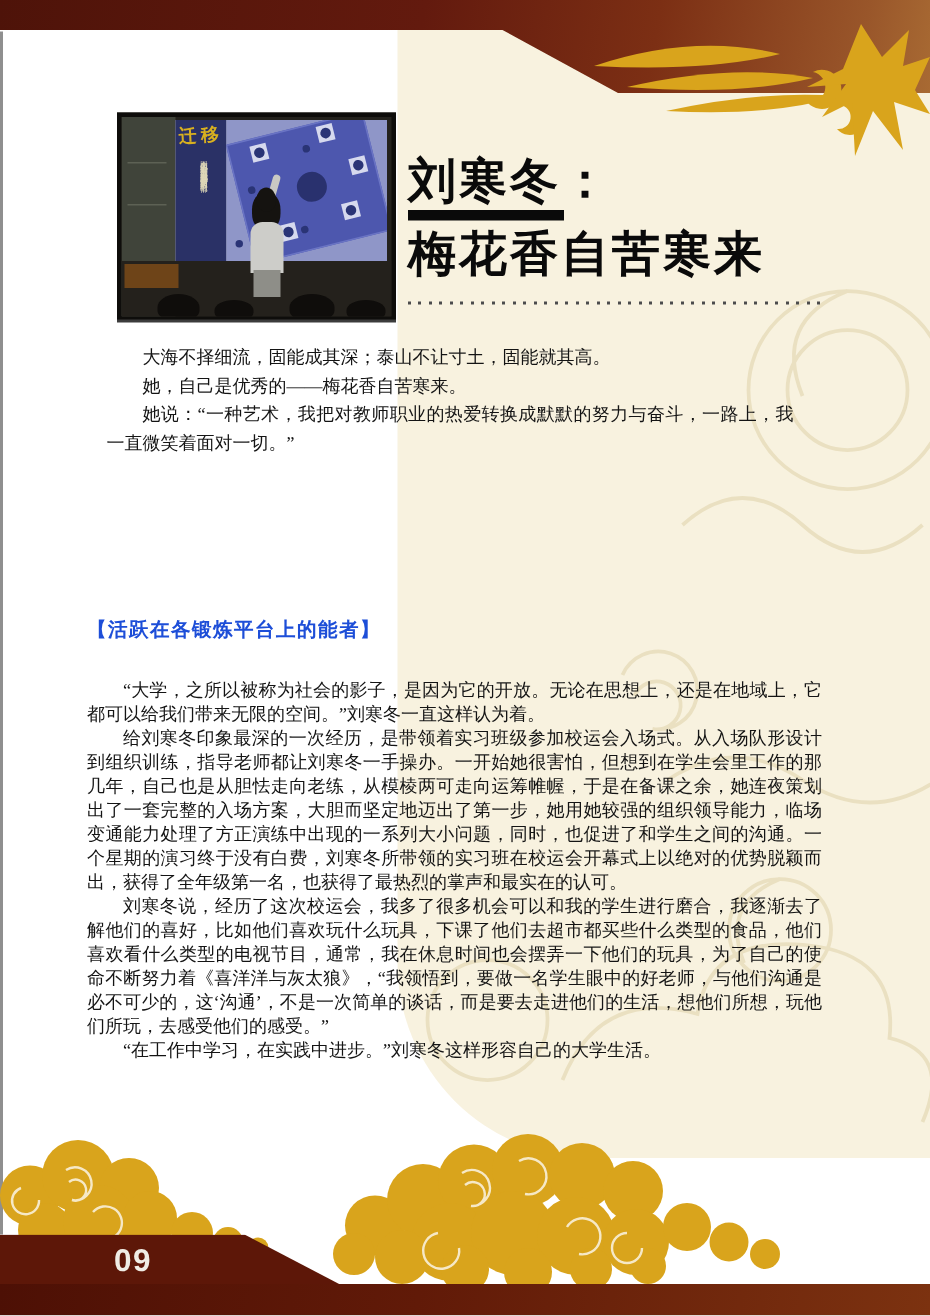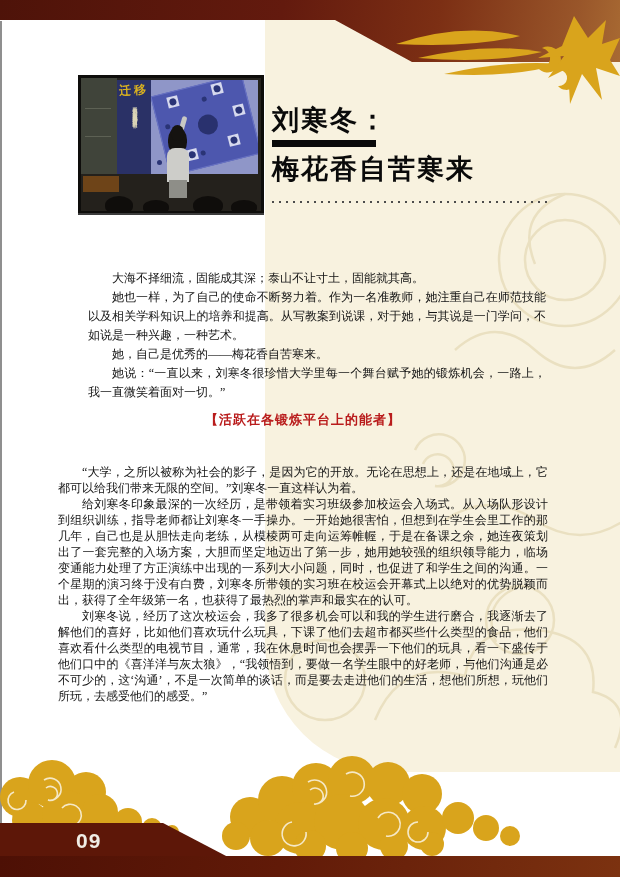--- a/index.html
+++ b/index.html
@@ -53,34 +53,34 @@
   .desk{position:absolute;left:2px;top:98px;width:36px;height:16px;background:#6e4418;}
   .teacher-arm{position:absolute;left:98px;top:38px;width:5px;height:26px;background:#c9c9c3;transform:rotate(16deg);border-radius:3px;}
   .teacher-head{position:absolute;left:90px;top:47px;width:13px;height:16px;border-radius:50% 50% 45% 45%;background:#151310;}
   .teacher-hair{position:absolute;left:87px;top:50px;width:19px;height:26px;border-radius:45%;background:#151310;}
   .teacher-body{position:absolute;left:86px;top:70px;width:22px;height:34px;border-radius:8px 8px 0 0;background:#cdcdc9;}
   .teacher-skirt{position:absolute;left:88px;top:102px;width:18px;height:18px;background:#8e8e88;}
   .head{position:absolute;border-radius:50% 50% 40% 40%;background:#0f0d0b;}
   .photo-rule{position:absolute;left:78px;top:213px;width:186px;height:2px;background:#3c3c3c;}
   
   .title-block{position:absolute;left:272px;top:106px;font-family:"Liberation Sans","DejaVu Sans",sans-serif;}
-  .title-line{font-size:27px;font-weight:900;color:#0a0a0a;letter-spacing:2px;line-height:28px;}
+  .title-line{font-size:32px;font-weight:900;color:#0a0a0a;letter-spacing:2px;line-height:28px;}
   .title-bar{width:104px;height:7px;background:#0a0a0a;margin:6px 0 8px 0;}
   .dotted-rule{
     position:absolute;left:272px;top:201px;width:280px;height:2px;
     background:repeating-linear-gradient(to right,#4c4c4c 0 2px,transparent 2px 7px);
   }
   
-  .intro-text{position:absolute;left:88px;top:229px;width:458px;margin-top:40px;}
+  .intro-text{position:absolute;left:71px;top:229px;width:458px;}
   .intro-text p{margin:0;font-size:12px;line-height:19px;color:#141414;text-indent:2em;text-align:justify;}
   .section-heading{
-    position:absolute;left:58px;top:411px;width:490px;text-align:center;
-    font-size:13px;font-weight:bold;color:#b91c1c;letter-spacing:1px;
-  }
-  .main-text{position:absolute;left:58px;top:464px;width:490px;z-index:4;}
+    position:absolute;left:58px;top:411px;width:490px;
+    font-size:13px;font-weight:bold;color:#1d4ed8;letter-spacing:1px;
+  }
+  .main-text{position:absolute;left:58px;top:452px;width:490px;z-index:4;}
   .main-text p{margin:0;font-size:12px;line-height:16px;color:#141414;text-indent:2em;text-align:justify;}
   
   .clouds{position:absolute;left:0;top:742px;width:620px;height:135px;z-index:2;}
   .footer-wedge{
     position:absolute;left:0;top:823px;width:228px;height:34px;background:#5d1708;z-index:5;
     clip-path:polygon(0 0,163px 0,100% 100%,0 100%);
   }
   .footer-strip{
     position:absolute;left:0;top:856px;width:620px;height:21px;z-index:5;
     background:linear-gradient(100deg,#4d1005 0%,#611a08 45%,#7c3210 100%);
@@ -175,30 +175,30 @@
 
   <div class="title-block">
     <div class="title-line">刘寒冬：</div>
     <div class="title-bar"></div>
     <div class="title-line">梅花香自苦寒来</div>
   </div>
   <div class="dotted-rule"></div>
 
   <div class="intro-text">
     <p>大海不择细流，固能成其深；泰山不让寸土，固能就其高。</p>
-    <p>她也一样，为了自己的使命不断努力着。作为一名准教师，她注重自己在师范技能以及相关学科知识上的培养和提高。从写教案到说课，对于她，与其说是一门学问，不如说是一种兴趣，一种艺术。</p>
     <p>她，自己是优秀的——梅花香自苦寒来。</p>
-    <p>她说：“一直以来，刘寒冬很珍惜大学里每一个舞台赋予她的锻炼机会，一路上，我一直微笑着面对一切。”</p>
+    <p>她说：“一种艺术，我把对教师职业的热爱转换成默默的努力与奋斗，一路上，我一直微笑着面对一切。”</p>
   </div>
 
   <div class="section-heading">【活跃在各锻炼平台上的能者】</div>
   <div class="main-text">
     <p>“大学，之所以被称为社会的影子，是因为它的开放。无论在思想上，还是在地域上，它都可以给我们带来无限的空间。”刘寒冬一直这样认为着。</p>
     <p>给刘寒冬印象最深的一次经历，是带领着实习班级参加校运会入场式。从入场队形设计到组织训练，指导老师都让刘寒冬一手操办。一开始她很害怕，但想到在学生会里工作的那几年，自己也是从胆怯走向老练，从模棱两可走向运筹帷幄，于是在备课之余，她连夜策划出了一套完整的入场方案，大胆而坚定地迈出了第一步，她用她较强的组织领导能力，临场变通能力处理了方正演练中出现的一系列大小问题，同时，也促进了和学生之间的沟通。一个星期的演习终于没有白费，刘寒冬所带领的实习班在校运会开幕式上以绝对的优势脱颖而出，获得了全年级第一名，也获得了最热烈的掌声和最实在的认可。</p>
-    <p>刘寒冬说，经历了这次校运会，我多了很多机会可以和我的学生进行磨合，我逐渐去了解他们的喜好，比如他们喜欢玩什么玩具，下课了他们去超市都买些什么类型的食品，他们喜欢看什么类型的电视节目，通常，我在休息时间也会摆弄一下他们的玩具，看一下盛传于他们口中的《喜洋洋与灰太狼》，“我领悟到，要做一名学生眼中的好老师，与他们沟通是必不可少的，这‘沟通’，不是一次简单的谈话，而是要去走进他们的生活，想他们所想，玩他们所玩，去感受他们的感受。”</p>
+    <p>刘寒冬说，经历了这次校运会，我多了很多机会可以和我的学生进行磨合，我逐渐去了解他们的喜好，比如他们喜欢玩什么玩具，下课了他们去超市都买些什么类型的食品，他们喜欢看什么类型的电视节目，通常，我在休息时间也会摆弄一下他们的玩具，为了自己的使命不断努力着《喜洋洋与灰太狼》，“我领悟到，要做一名学生眼中的好老师，与他们沟通是必不可少的，这‘沟通’，不是一次简单的谈话，而是要去走进他们的生活，想他们所想，玩他们所玩，去感受他们的感受。”</p>
+    <p>“在工作中学习，在实践中进步。”刘寒冬这样形容自己的大学生活。</p>
   </div>
 
   <svg class="clouds" viewBox="0 0 620 135">
     <g fill="#d9a41c">
       <circle cx="20" cy="55" r="20"></circle>
         <circle cx="52" cy="42" r="24"></circle>
         <circle cx="86" cy="50" r="20"></circle>
       <circle cx="30" cy="78" r="18"></circle>
         <circle cx="66" cy="72" r="24"></circle>
         <circle cx="100" cy="70" r="18"></circle>

